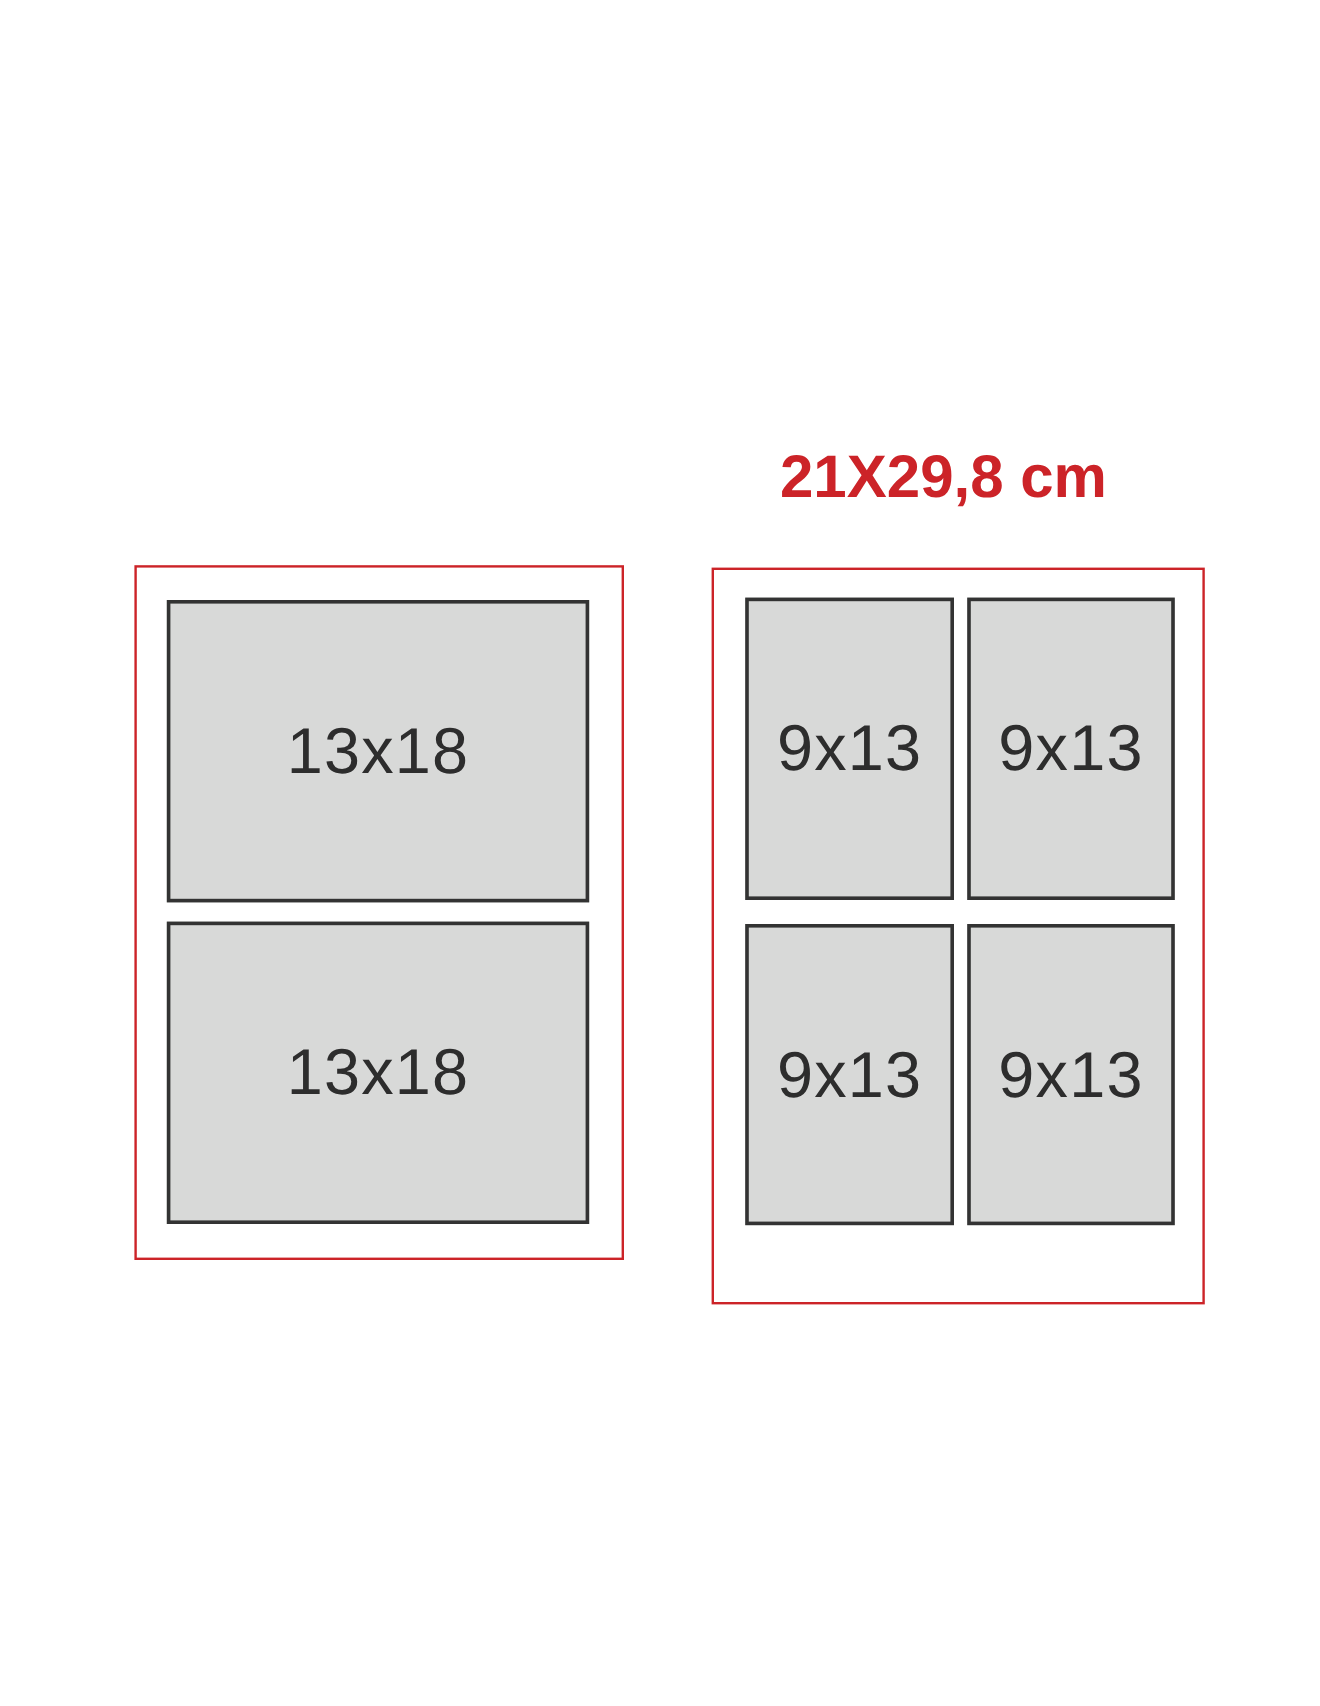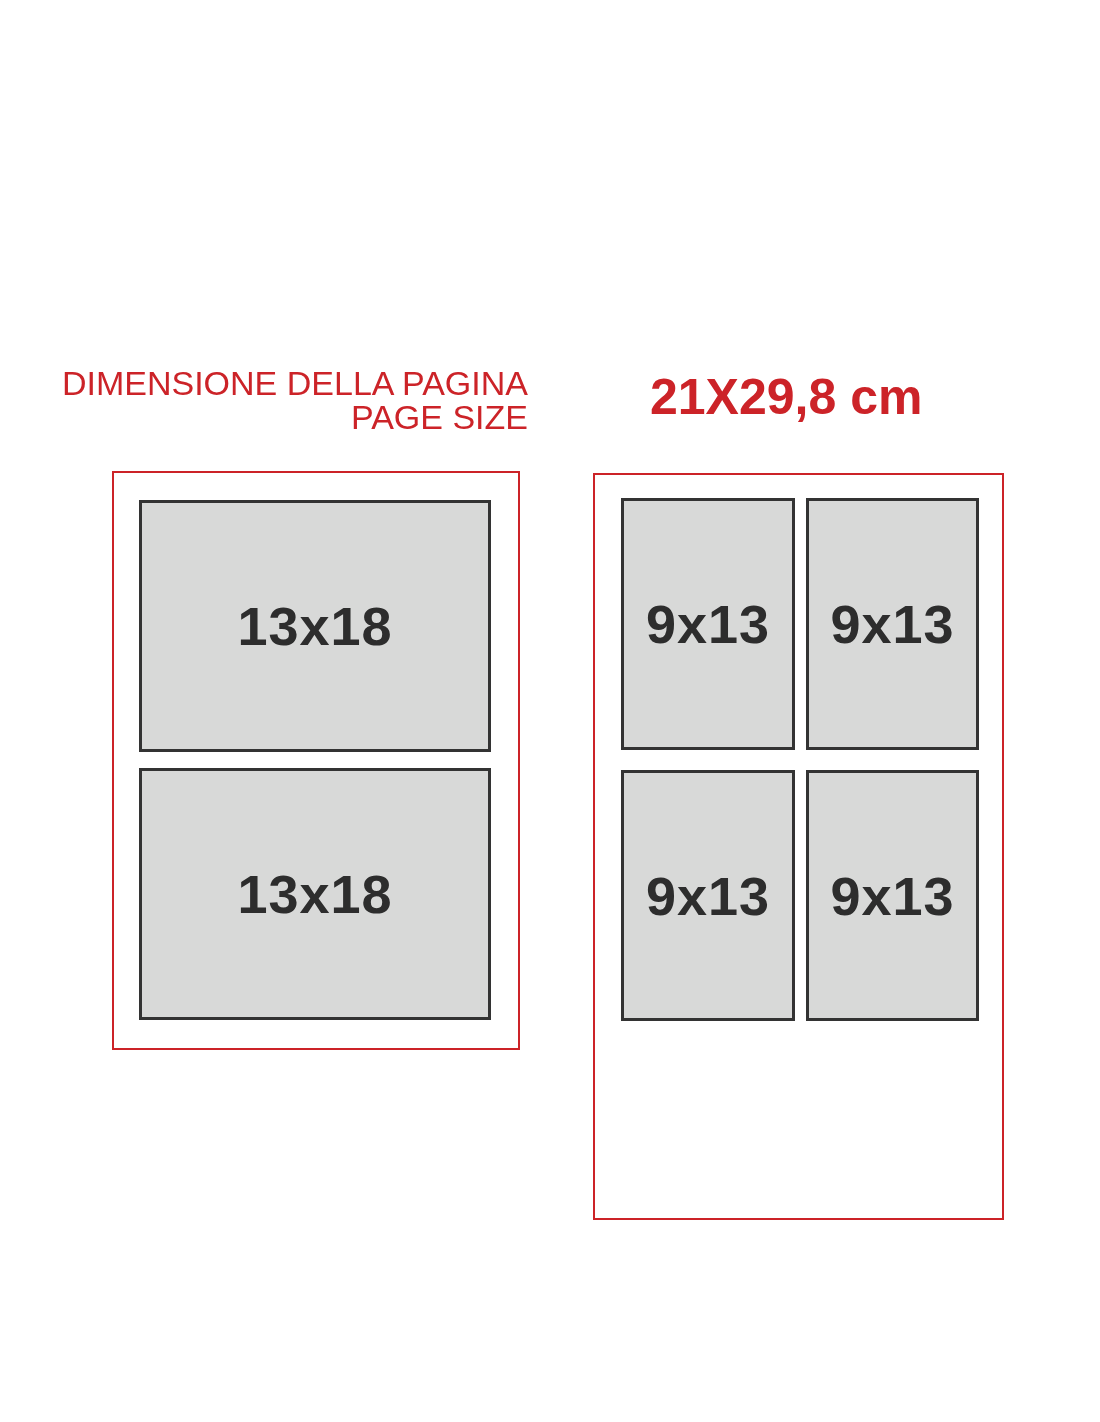--- a/index.html
+++ b/index.html
@@ -49,55 +49,50 @@
   .page-left {
     left: 112px;
     top: 471px;
     width: 408px;
     height: 579px;
   }
   .page-right {
     left: 593px;
     top: 473px;
     width: 411px;
-    height: 747px;
+    height: 614px;
   }
   .slot {
     position: absolute;
     background: var(--photo-fill, #d8d9d8);
     border: 3px solid var(--photo-border, #333333);
     box-sizing: border-box;
     display: flex;
     align-items: center;
     justify-content: center;
-    font-weight: bold;
   }
   .slot-label {
     font-size: 54px;
     color: var(--label-text, #2d2d2d);
     letter-spacing: 1px;
   }
   
   .slot-l1 { left: 25px;  top: 27px;  width: 352px; height: 252px; }
   .slot-l2 { left: 25px;  top: 295px; width: 352px; height: 252px; }
   
   .slot-r1 { left: 26px;  top: 23px;  width: 174px; height: 252px; }
   .slot-r2 { left: 211px; top: 23px;  width: 173px; height: 252px; }
   .slot-r3 { left: 26px;  top: 295px; width: 174px; height: 251px; }
   .slot-r4 { left: 211px; top: 295px; width: 173px; height: 251px; }
 </style>
 </head>
 <body>
 
 <div class="canvas">
 
-  <div class="title-block">
-    <div>DIMENSIONE DELLA PAGINA</div>
-    <div>PAGE SIZE</div>
-  </div>
 
   <div class="size-heading">21X29,8 cm</div>
 
   <div class="page page-left">
     <div class="slot slot-l1">
       <span class="slot-label">13x18</span>
     </div>
     <div class="slot slot-l2">
       <span class="slot-label">13x18</span>
     </div>

